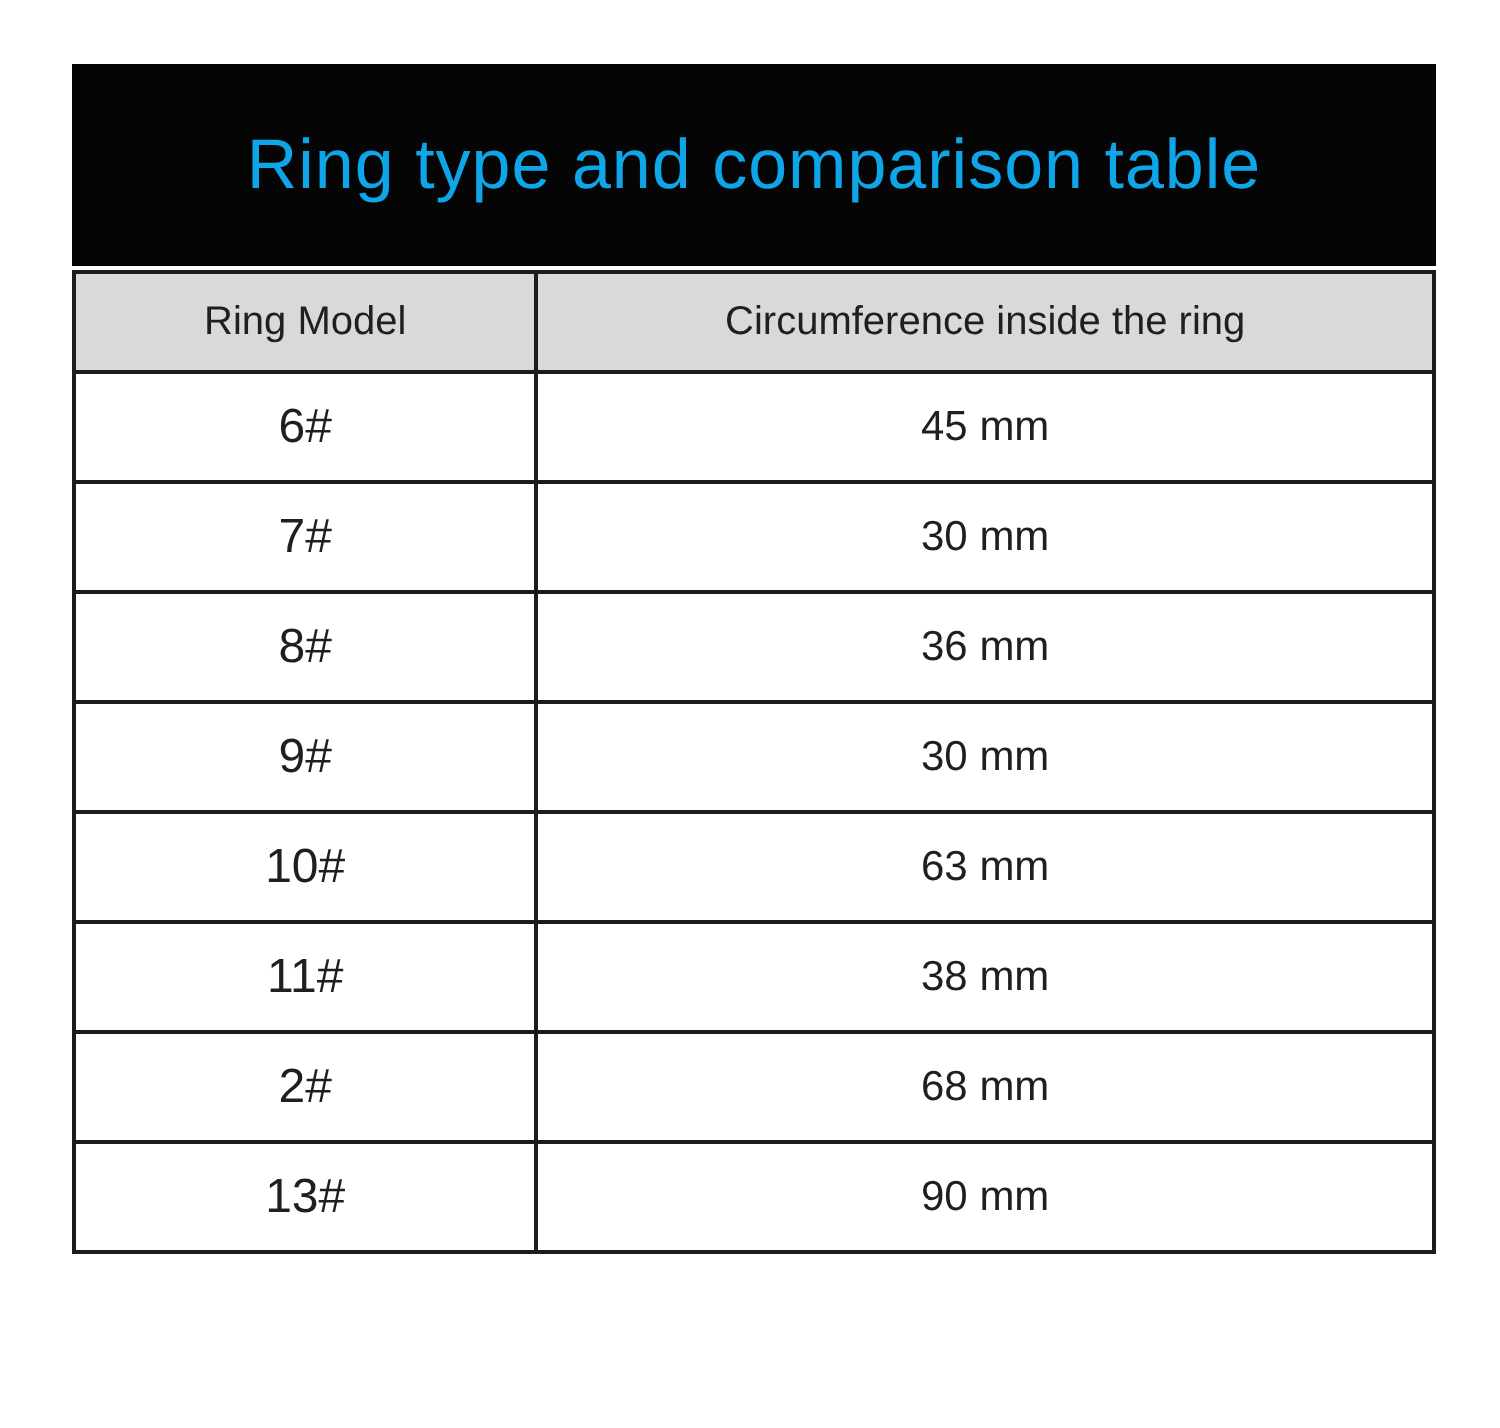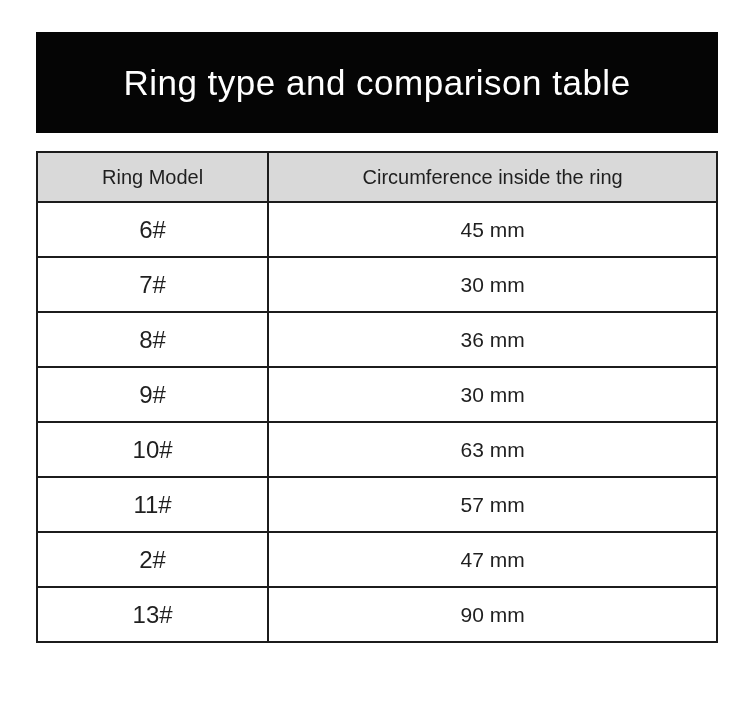--- a/index.html
+++ b/index.html
@@ -19,30 +19,30 @@
   }
   .banner {
     background: #050505;
     height: 101px;
     display: flex;
     align-items: center;
     justify-content: center;
   }
   .banner h1 {
     margin: 0;
-    color: #ffffff;
+    color: #0ea5e9;
     font-size: 35px;
     font-weight: 400;
     letter-spacing: 0.5px;
     white-space: nowrap;
   }
   table.size-table {
     width: 100%;
     border-collapse: collapse;
-    margin-top: 18px;
+    margin-top: 2px;
     table-layout: fixed;
     border-radius: 29px;
   }
   table.size-table th,
   table.size-table td {
     border: 2px solid #1c1c1c;
     text-align: center;
     vertical-align: middle;
     color: #1f1f1f;
     padding: 0;
@@ -98,25 +98,25 @@
       <tr>
         <td class="model-cell">9#</td>
         <td class="value-cell">30 mm</td>
       </tr>
       <tr>
         <td class="model-cell">10#</td>
         <td class="value-cell">63 mm</td>
       </tr>
       <tr>
         <td class="model-cell">11#</td>
-        <td class="value-cell">57 mm</td>
+        <td class="value-cell">38 mm</td>
       </tr>
       <tr>
         <td class="model-cell">2#</td>
-        <td class="value-cell">47 mm</td>
+        <td class="value-cell">68 mm</td>
       </tr>
       <tr>
         <td class="model-cell">13#</td>
         <td class="value-cell">90 mm</td>
       </tr>
     </tbody>
   </table>
 
 </div>
 

